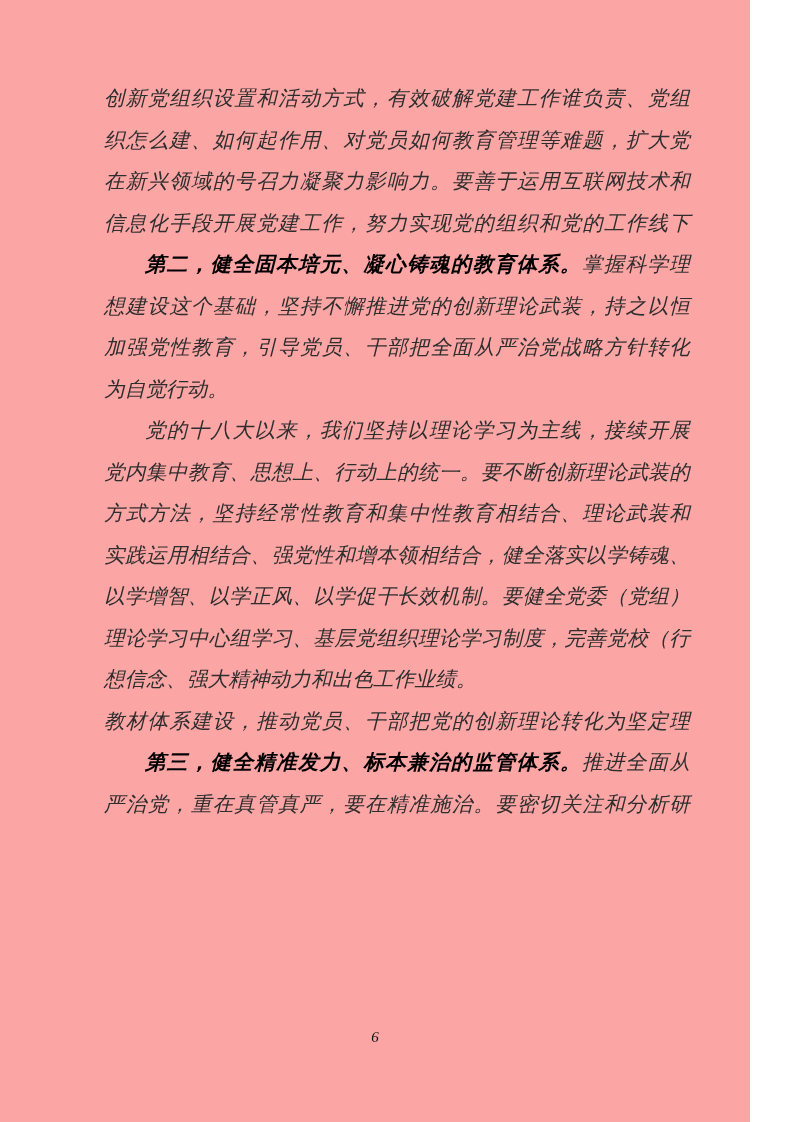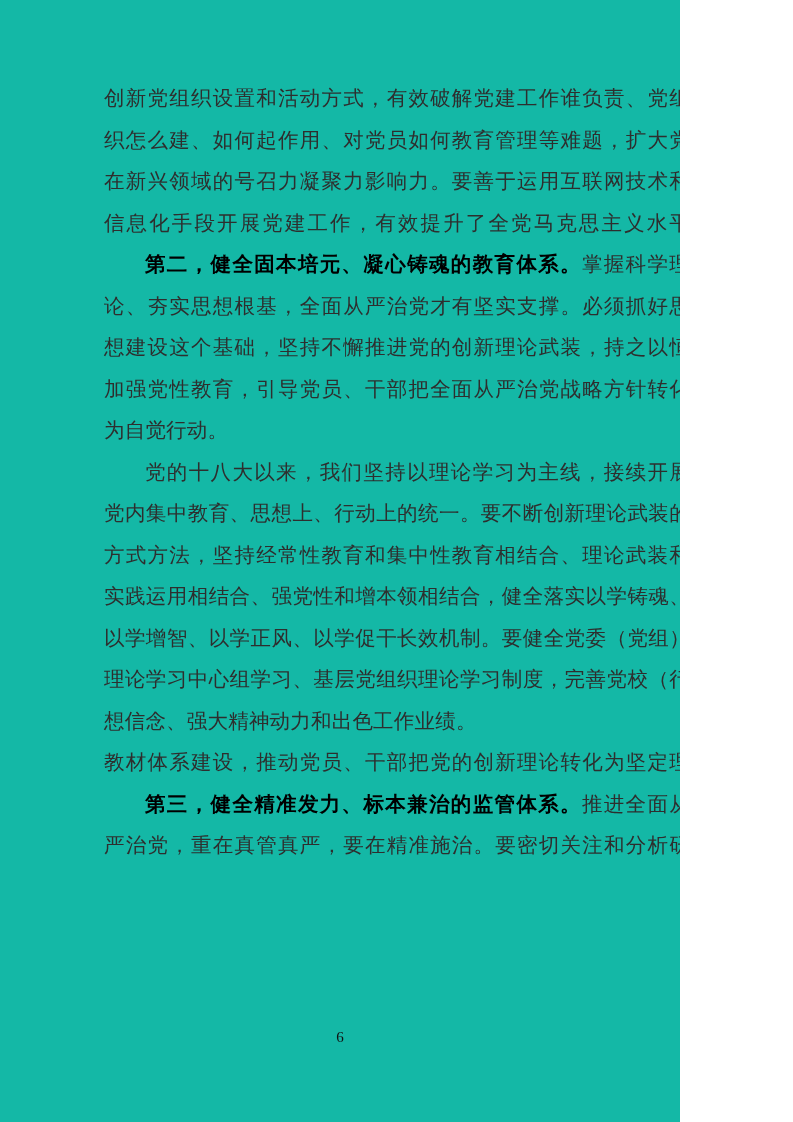--- a/index.html
+++ b/index.html
@@ -2,25 +2,26 @@
 <html><head>
 <meta charset="utf-8">
 <style>
   html, body {
     margin: 0;
     padding: 0;
     background: #ffffff;
   }
   .page {
     position: relative;
-    width: 680px;
+    width: 750px;
     height: 1122px;
-    background: #14b8a6;
+    background: #fca5a5;
     overflow: hidden;
     font-family: "Liberation Serif", "DejaVu Serif", serif;
+    font-style: italic;
   }
   .doc-body {
     position: absolute;
     left: 104px;
     top: 78px;
     width: 586px;
     color: #2e2e2e;
   }
   .paragraph {
     margin: 0;
@@ -61,25 +62,24 @@
 </style>
 </head>
 <body>
 
 <div class="page">
   <div class="doc-body" id="doc-body">
       <div class="paragraph">
         <div class="line fill"><span class="seg">创新党组织设置和活动方式，有效破解党建工作谁负责、党组</span></div>
         <div class="line fill"><span class="seg">织怎么建、如何起作用、对党员如何教育管理等难题，扩大党</span></div>
         <div class="line fill"><span class="seg">在新兴领域的号召力凝聚力影响力。要善于运用互联网技术和</span></div>
-        <div class="line fill"><span class="seg">信息化手段开展党建工作，有效提升了全党马克思主义水平</span></div>
+        <div class="line fill"><span class="seg">信息化手段开展党建工作，努力实现党的组织和党的工作线下</span></div>
       </div>
       <div class="paragraph">
         <div class="line fill indent"><span class="seg bold">第二，健全固本培元、凝心铸魂的教育体系。</span><span class="seg">掌握科学理</span></div>
-        <div class="line fill"><span class="seg">论、夯实思想根基，全面从严治党才有坚实支撑。必须抓好思</span></div>
         <div class="line fill"><span class="seg">想建设这个基础，坚持不懈推进党的创新理论武装，持之以恒</span></div>
         <div class="line fill"><span class="seg">加强党性教育，引导党员、干部把全面从严治党战略方针转化</span></div>
         <div class="line"><span class="seg">为自觉行动。</span></div>
       </div>
       <div class="paragraph">
         <div class="line fill indent"><span class="seg">党的十八大以来，我们坚持以理论学习为主线，接续开展</span></div>
         <div class="line fill"><span class="seg">党内集中教育、思想上、行动上的统一。要不断创新理论武装的</span></div>
         <div class="line fill"><span class="seg">方式方法，坚持经常性教育和集中性教育相结合、理论武装和</span></div>
         <div class="line fill"><span class="seg">实践运用相结合、强党性和增本领相结合，健全落实以学铸魂、</span></div>
         <div class="line fill"><span class="seg">以学增智、以学正风、以学促干长效机制。要健全党委（党组）</span></div>

